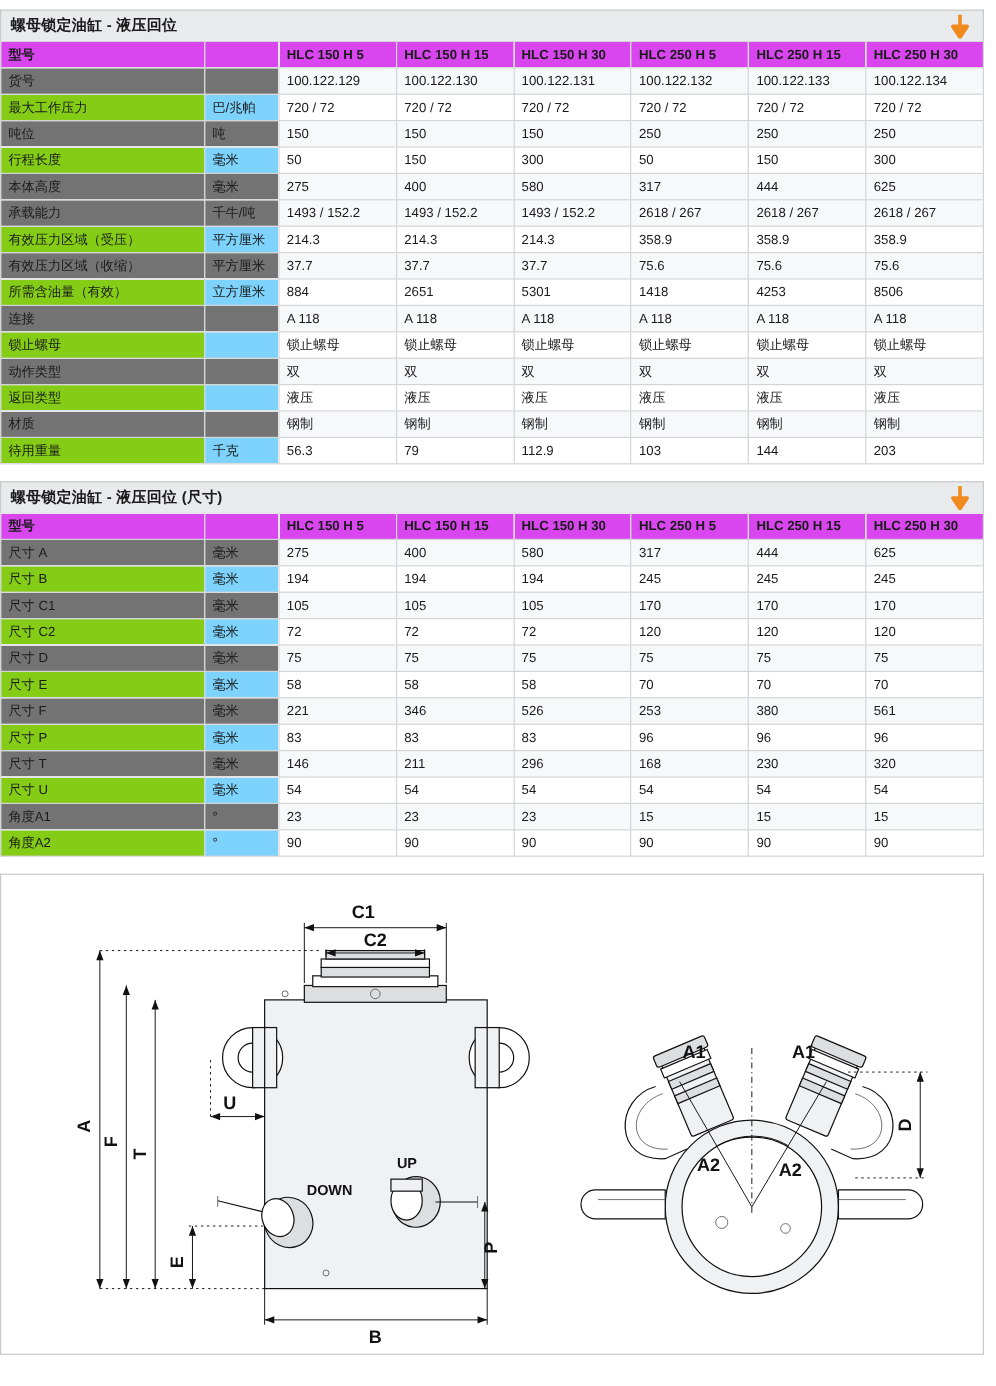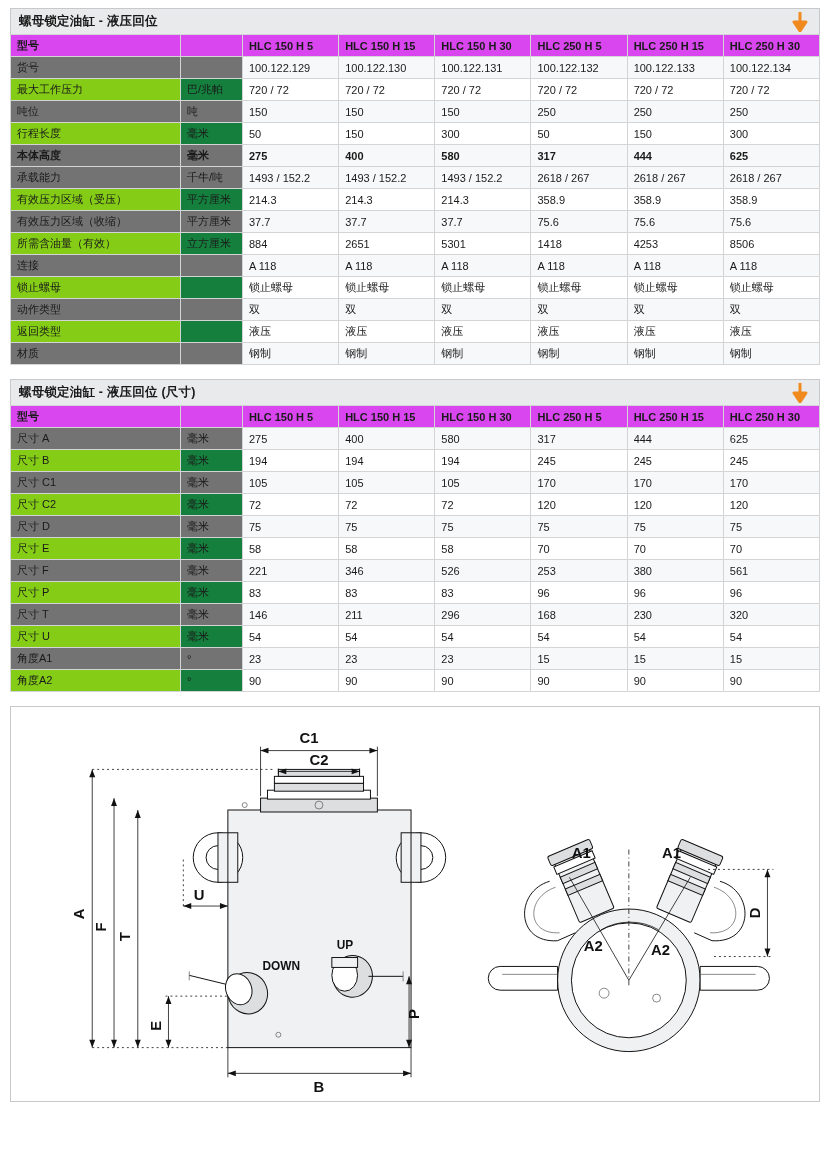--- a/index.html
+++ b/index.html
@@ -9,21 +9,21 @@
   }
   body {
     width: 830px;
     font-family: "Liberation Sans", "DejaVu Sans", sans-serif;
     color: #1a1a1a;
     -webkit-font-smoothing: antialiased;
   }
   .page {
     width: 830px;
     box-sizing: border-box;
-    padding: 8px 10px 10px 10px;
+    padding: 8px 10px 10px 0;
   }
   
   .block {
     margin-bottom: 14px;
   }
   .block-title {
     background: #e9eaec;
     border: 1px solid #c7c9cc;
     border-bottom: none;
     height: 26px;
@@ -66,33 +66,33 @@
     font-weight: bold;
     font-size: 11px;
     background: #d946ef;
   }
   td.lbl {
     width: 170px;
     background: #84cc16;
   }
   td.unit {
     width: 62px;
-    background: #15803d;
+    background: #7dd3fc;
     text-align: right;
     padding-right: 7px;
     color: #1a1a1a;
   }
   tr.alt td {
     background: #f7f8f9;
   }
   tr.alt td.lbl, tr.alt td.unit {
     background: #737373;
   }
   tr.bold td {
-    font-weight: bold;
+    font-weight: normal;
   }
   td.val {
     background: inherit;
   }
   
   .drawing-box {
     border: 1px solid #c7c9cc;
     background: #ffffff;
     padding: 4px;
     box-sizing: border-box;
@@ -299,20 +299,30 @@
           </tr>
           <tr class="alt">
             <td class="lbl">材质</td>
             <td class="unit"></td>
             <td class="val">钢制</td>
             <td class="val">钢制</td>
             <td class="val">钢制</td>
             <td class="val">钢制</td>
             <td class="val">钢制</td>
             <td class="val">钢制</td>
+          </tr>
+          <tr class="">
+            <td class="lbl">待用重量</td>
+            <td class="unit">千克</td>
+            <td class="val">56.3</td>
+            <td class="val">79</td>
+            <td class="val">112.9</td>
+            <td class="val">103</td>
+            <td class="val">144</td>
+            <td class="val">203</td>
           </tr>
         </tbody>
     </table>
   </div>
 
   <div class="block">
     <div class="block-title">
       <span class="t">螺母锁定油缸 - 液压回位 (尺寸)</span>
       <svg class="arrow-down" viewBox="0 0 18 20">
         <path d="M9 0 L9 12 M9 19 L3 10 L15 10 Z" fill="#f08a1e" stroke="#f08a1e" stroke-width="3" stroke-linejoin="round"></path>

